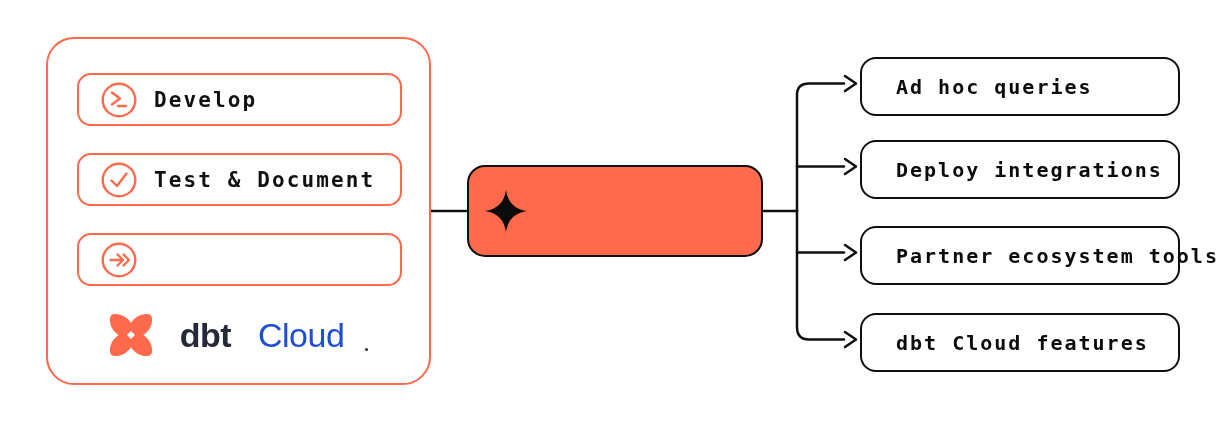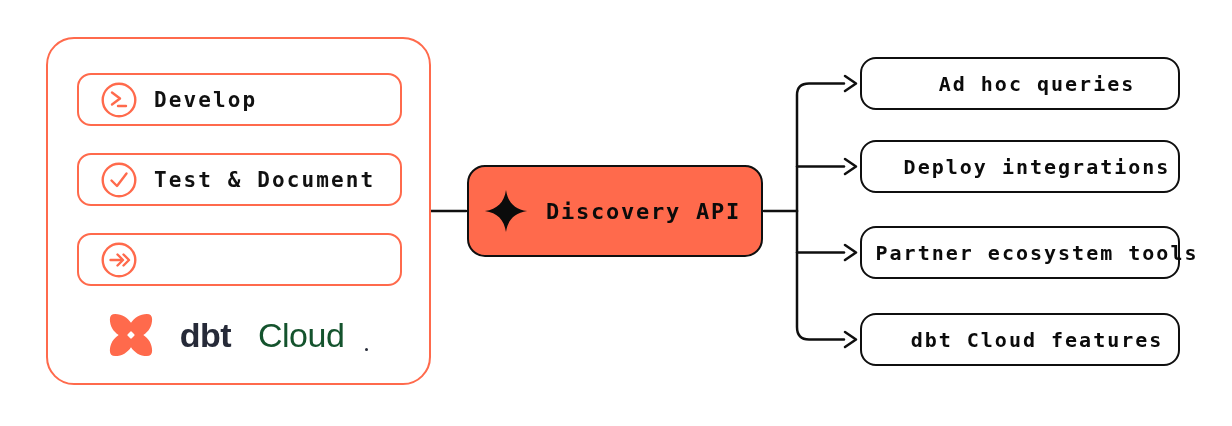--- a/index.html
+++ b/index.html
@@ -25,36 +25,36 @@
   .step-icon{flex:0 0 auto;display:block;}
 
   
   .logo-row{
     position:absolute;left:0;top:272px;width:100%;height:48px;
     display:flex;align-items:center;justify-content:center;gap:27px;
     font-family:"Liberation Sans","DejaVu Sans",sans-serif;
   }
   .logo-mark{display:block;}
   .logo-dbt{font-size:34px;font-weight:700;color:#262A38;letter-spacing:-0.5px;}
-  .logo-cloud{font-size:34px;font-weight:400;color:#14532d;letter-spacing:-0.5px;}
+  .logo-cloud{font-size:34px;font-weight:400;color:#1d4ed8;letter-spacing:-0.5px;}
   .tm-dot{width:3px;height:3px;background:#262A38;border-radius:50%;align-self:flex-end;margin:0 0 8px -6px;}
 
   
   .hub{
     position:absolute;left:467px;top:165px;width:296px;height:92px;box-sizing:border-box;
     background:#FF6A4C;border:2.5px solid #0F0F0F;border-radius:18px;
     display:flex;align-items:center;padding-left:14px;gap:17px;
   }
   .hub-label{font-size:22px;font-weight:600;letter-spacing:0.08em;color:#0b0b0b;white-space:nowrap;}
 
   
   .consumer{
-    position:absolute;left:860px;width:320px;height:53px;box-sizing:border-box;
+    position:absolute;left:860px;width:320px;height:59px;box-sizing:border-box;
     border:2.5px solid #0F0F0F;border-radius:16px;background:#fff;
-    display:flex;align-items:center;padding-left:34px;justify-content:center;
+    display:flex;align-items:center;padding-left:34px;
   }
   .consumer-label{font-size:20px;font-weight:600;letter-spacing:0.1em;color:#0b0b0b;white-space:nowrap;}
 </style>
 </head>
 <body>
 
 <div class="canvas">
 
   <svg class="connectors" viewBox="0 0 1232 426" fill="none" stroke="#0F0F0F" stroke-width="2.5" stroke-linecap="round" stroke-linejoin="round">
     <path d="M431 211 H466"></path>
@@ -107,21 +107,20 @@
       <span class="logo-dbt">dbt</span>
       <span class="logo-cloud">Cloud</span>
       <span class="tm-dot"></span>
     </div>
   </div>
 
   <div class="hub">
     <svg width="46" height="46" viewBox="0 0 48 48">
       <path fill="#0b0b0b" d="M24,2 C26,15 33,22 46,24 C33,26 26,33 24,46 C22,33 15,26 2,24 C15,22 22,15 24,2 Z"></path>
     </svg>
-    <span class="hub-label">Discovery API</span>
   </div>
 
   <div class="consumer" style="top:57px">
     <span class="consumer-label">Ad hoc queries</span>
   </div>
   <div class="consumer" style="top:140px">
     <span class="consumer-label">Deploy integrations</span>
   </div>
   <div class="consumer" style="top:226px">
     <span class="consumer-label">Partner ecosystem tools</span>

